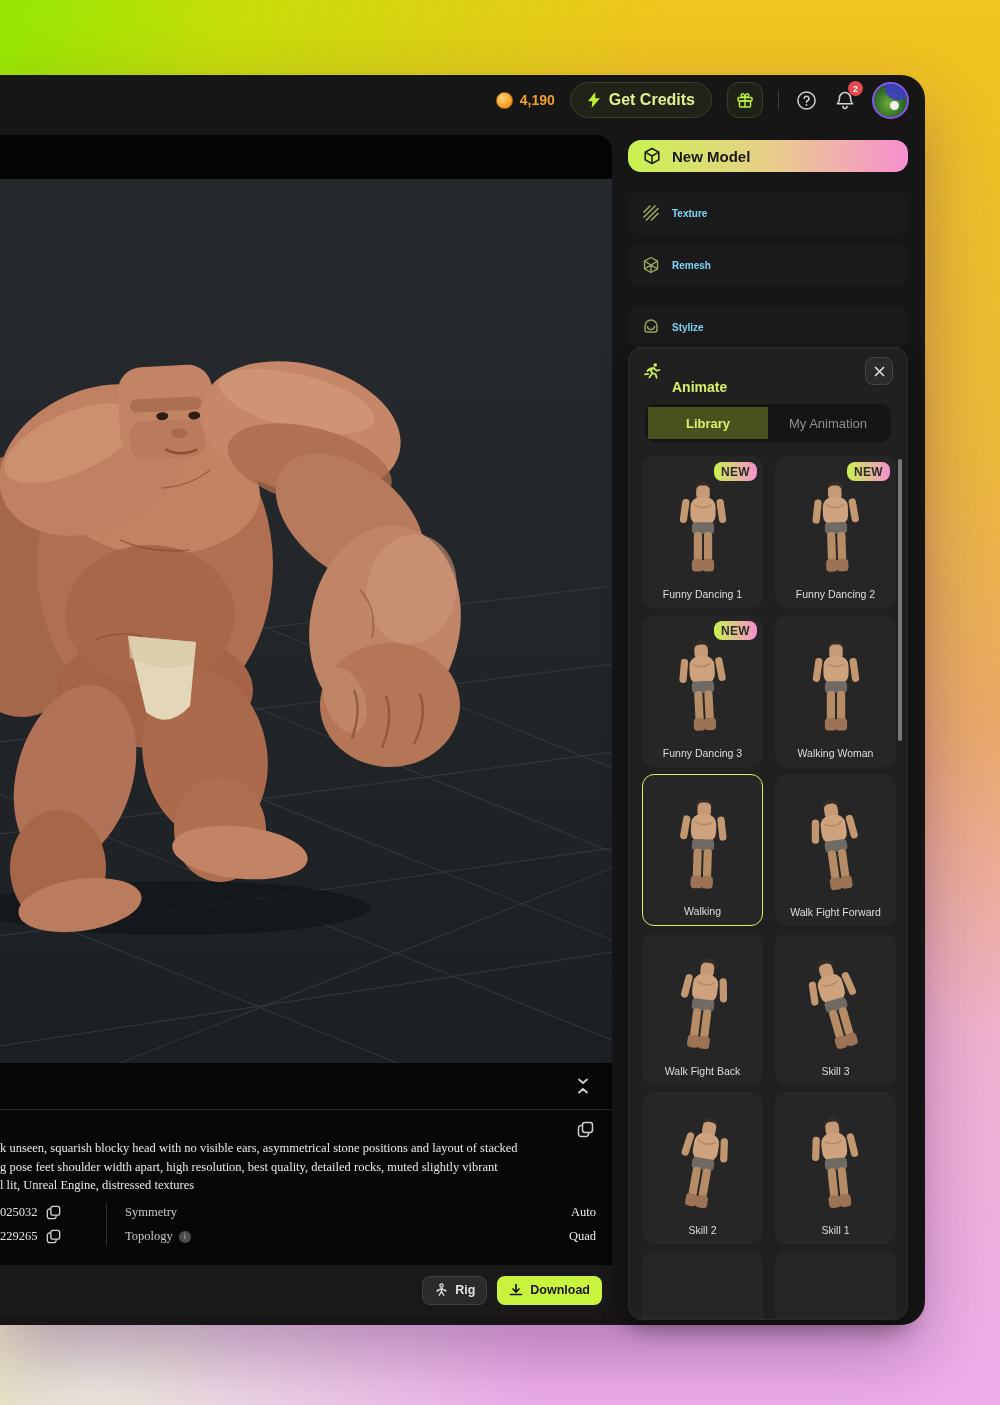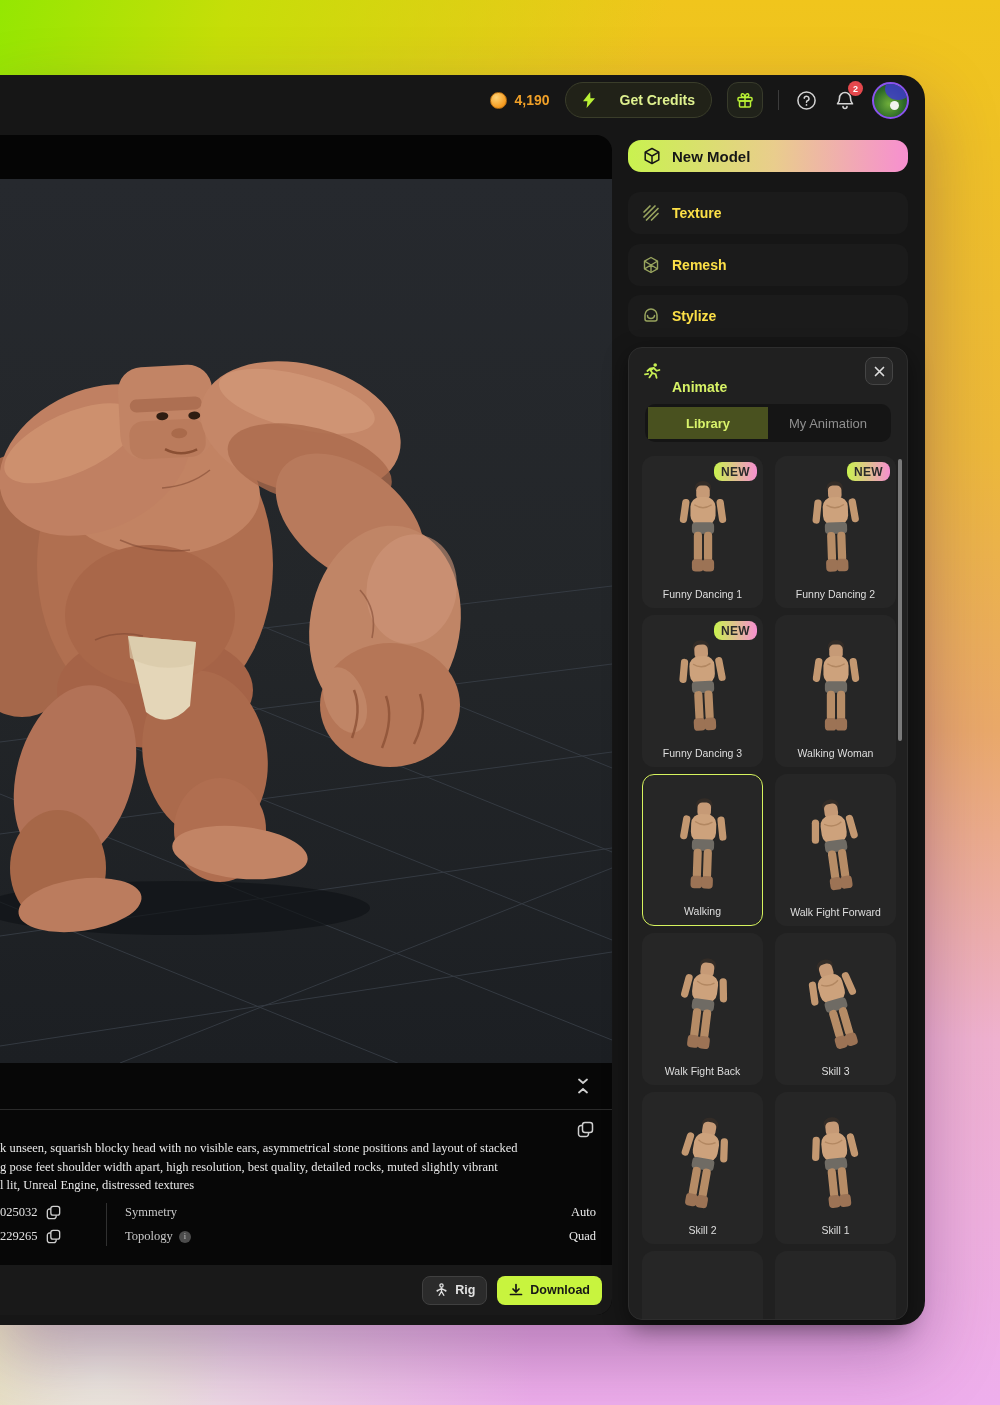--- a/index.html
+++ b/index.html
@@ -19,21 +19,21 @@
 
   
   .topbar { position:absolute; left:0; top:0; width:100%; height:50px;
     display:flex; align-items:center; justify-content:flex-end; gap:15px; padding-right:16px; }
   .credits { display:flex; align-items:center; gap:7px; font-size:14px; font-weight:700; color:#f0a028; }
   .coin { width:17px; height:17px; border-radius:50%;
     background:radial-gradient(circle at 35% 30%, #ffd477, #f59b20 70%, #c87711);
     border:1.5px solid #b86f12; }
   .btn-getcredits { display:flex; align-items:center; gap:8px; height:36px; padding:0 16px;
     background:#212218; border:1px solid #3a3d2a; border-radius:19px; cursor:pointer; }
-  .btn-getcredits span { color:#dff18f; font-size:14px; font-weight:600;margin-left:16px; }
+  .btn-getcredits span { color:#dff18f; font-size:16px; font-weight:600; }
   .btn-gift { width:36px; height:36px; border-radius:11px; background:#20221a; border:1px solid #383b2b;
     display:flex; align-items:center; justify-content:center; }
   .tb-divider { width:1px; height:20px; background:#3c3c3c; }
   .icon-btn { width:24px; height:24px; display:flex; align-items:center; justify-content:center; position:relative; }
   .notif-badge { position:absolute; top:-7px; right:-6px; min-width:15px; height:15px; border-radius:8px;
     background:#e5484d; color:#fff; font-size:9px; font-weight:700;
     display:flex; align-items:center; justify-content:center; padding:0 3px; }
   .avatar { width:37px; height:37px; border-radius:50%; border:2px solid #8a53ee; overflow:hidden; position:relative;
     background:radial-gradient(circle at 45% 60%, #6fae3a 0%, #2e6b28 55%, #173f1c 100%); }
   .avatar::before { content:""; position:absolute; right:-4px; top:-6px; width:26px; height:22px;
@@ -74,21 +74,21 @@
   
   .sidebar { position:absolute; left:612px; top:50px; width:313px; height:1200px; }
   .btn-newmodel { position:absolute; left:16px; top:15px; width:280px; height:22px;
     display:flex; align-items:center; gap:10px; padding:16px 14px;
     background:linear-gradient(90deg,#c9f24f 0%, #e9cd8c 52%, #f78fd0 100%);
     border:none; border-radius:13px; cursor:pointer; }
   .btn-newmodel span { color:#161616; font-size:15px; font-weight:700; }
   .menu-row { position:absolute; left:16px; width:280px; height:42px;
     display:flex; align-items:center; gap:12px; padding:0 14px;
     background:#1b1b1b; border-radius:12px; cursor:pointer; }
-  .menu-row span { color:#fde047; font-size:14px; font-weight:600; }
+  .menu-row span { color:#7dd3fc; font-size:10px; font-weight:600; }
 
   .animate-panel { position:absolute; left:16px; top:222px; width:280px; height:973px;
     background:#202020; border:1px solid #2d2d2d; border-radius:14px; overflow:hidden;
     box-shadow:0 8px 24px rgba(0,0,0,.45); }
   .ap-header { height:46px; display:flex; align-items:center; gap:10px; padding:0 14px; }
   .ap-title { color:#d7f266; font-size:14px; font-weight:700;margin-top:32px; }
   .ap-close { margin-left:auto; width:28px; height:28px; border-radius:8px;
     background:#2b2b2b; border:1px solid #454545; display:flex; align-items:center; justify-content:center; cursor:pointer; }
   .ap-tabs { position:absolute; left:16px; top:56px; width:246px; height:38px;
     background:#151515; border-radius:10px; padding:3px; display:flex; }
@@ -353,21 +353,21 @@
       </div>
 
       <div class="menu-row" style="top:119px">
         <svg width="18" height="18" viewBox="0 0 18 18" fill="none" stroke="#98a45e" stroke-width="1.4" stroke-linejoin="round">
           <path d="M9 1.5 L15.5 5.2 V12.8 L9 16.5 L2.5 12.8 V5.2 Z"></path>
           <path d="M2.5 5.2 L9 9 L15.5 5.2 M9 9 V16.5 M2.5 12.8 L9 9 L15.5 12.8"></path>
         </svg>
         <span>Remesh</span>
       </div>
 
-      <div class="menu-row" style="top:170px">
+      <div class="menu-row" style="top:181px">
         <svg width="18" height="18" viewBox="0 0 18 18" fill="none" stroke="#98a45e" stroke-width="1.5">
           <path d="M9 2 a6 6 0 0 1 6 6 v4 a2 2 0 0 1 -2 2 H5 a2 2 0 0 1 -2 -2 V8 a6 6 0 0 1 6 -6 Z"></path>
           <path d="M5.5 8.5 a3.5 3 0 0 0 7 0" stroke-linecap="round"></path>
         </svg>
         <span>Stylize</span>
       </div>
 
       <div class="animate-panel">
         <div class="ap-header">
           <svg width="19" height="19" viewBox="0 0 19 19" fill="none" stroke="#c7ef53" stroke-width="1.8" stroke-linecap="round">

